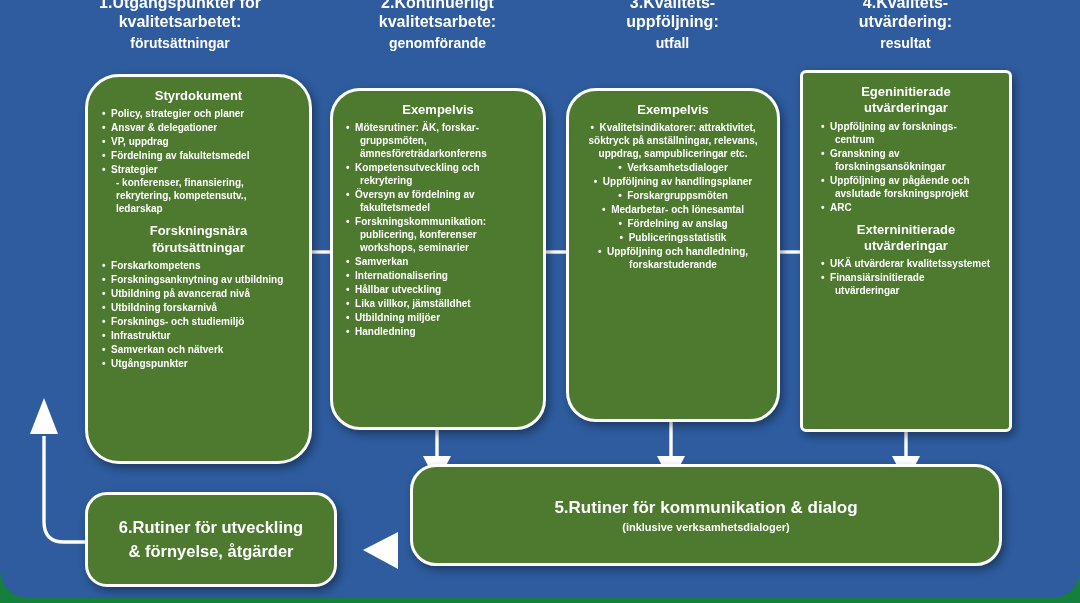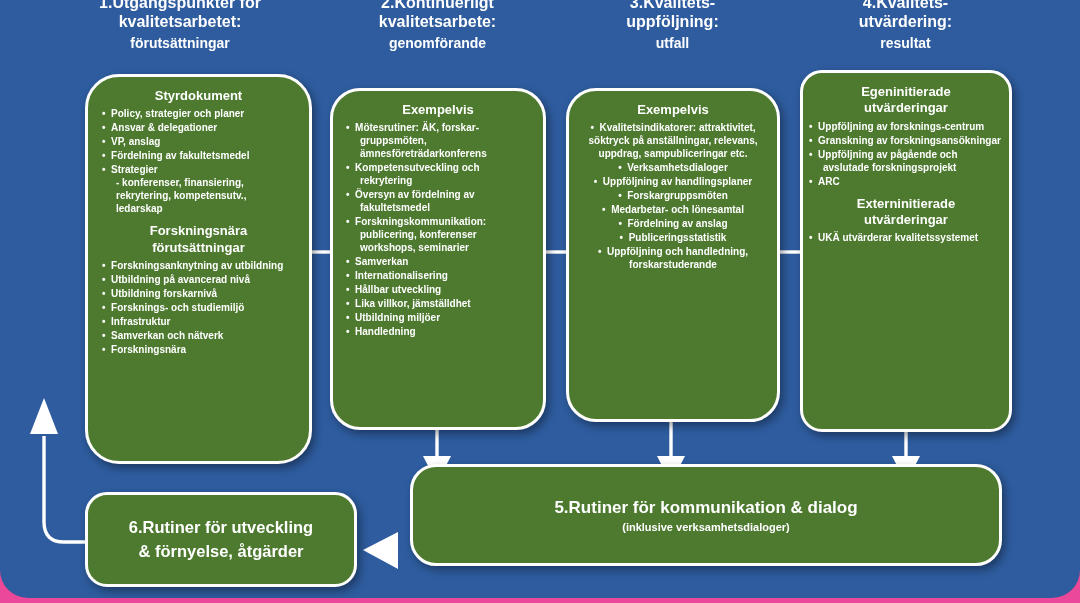--- a/index.html
+++ b/index.html
@@ -1,40 +1,40 @@
 <!DOCTYPE html>
 <html style="--bg: #2e5c9e; --green: #4e7a30;"><head>
 <meta charset="utf-8">
 <style>
   *{box-sizing:border-box;margin:0;padding:0}
   body{font-family:"Liberation Sans",sans-serif;background:#fff}
-  .canvas{position:relative;width:1080px;height:603px;overflow:hidden;background:#ec4899}
+  .canvas{position:relative;width:1080px;height:603px;overflow:hidden;background:#15803d}
   .panel{position:absolute;left:0;right:0;top:-36px;bottom:5px;background:var(--bg,#2e5c9e);border-radius:28px}
   .connectors{position:absolute;left:0;top:0;width:1080px;height:603px;pointer-events:none}
   .hdr{position:absolute;text-align:center;color:#fff}
   .hdr-title{font-weight:700;font-size:16px;line-height:1.18;white-space:pre-line}
   .hdr-sub{font-weight:700;font-size:14px;margin-top:3px}
   .hdr1{left:70px;top:-6px;width:220px}
   .hdr2{left:330px;top:-6px;width:215px}
   .hdr3{left:565px;top:-6px;width:215px}
   .hdr4{left:798px;top:-6px;width:215px}
   .gbox{position:absolute;background:var(--green,#4e7a30);border:3px solid #fff;color:#fff;
         box-shadow:3px 4px 8px rgba(0,0,0,.38)}
   .box1{left:85px;top:74px;width:227px;height:390px;padding:11px 14px;border-radius:34px}
   .box2{left:330px;top:88px;width:216px;height:342px;padding:11px 13px;border-radius:30px}
   .box3{left:566px;top:88px;width:214px;height:334px;padding:11px 12px;border-radius:30px}
-  .box4{left:800px;top:70px;width:212px;height:362px;padding:11px 6px;border-radius:22px}
+  .box4{left:800px;top:70px;width:212px;height:362px;padding:11px 18px;border-radius:6px}
   .sec-title{font-weight:700;font-size:13px;text-align:center;white-space:pre-line;line-height:1.25;margin-bottom:3px}
   .sec-title + .items + .sec-title{margin-top:8px}
   ul.items{list-style:none}
   li.item{font-size:10px;font-weight:700;line-height:1.3;padding-left:14px;text-indent:-14px;margin-bottom:1px}
   li.item::before{content:"•\00a0\00a0"}
   li.item .sub{text-indent:0}
   .box3 li.item{padding-left:0;text-indent:0;text-align:center}
-  .box6{left:85px;top:492px;width:272px;height:95px;border-radius:22px;display:flex;align-items:center;justify-content:center;text-align:center}
+  .box6{left:85px;top:492px;width:252px;height:95px;border-radius:22px;display:flex;align-items:center;justify-content:center;text-align:center}
   .b6label{font-size:16.5px;font-weight:700;white-space:pre-line;line-height:1.4}
   .box5{left:410px;top:464px;width:592px;height:102px;border-radius:26px;display:flex;flex-direction:column;align-items:center;justify-content:center;text-align:center}
   .b5title{font-size:17px;font-weight:700}
   .b5sub{font-size:11px;font-weight:700;margin-top:3px}
 </style>
 </head>
 <body>
 
 <div class="canvas">
   <div class="panel"></div>
@@ -77,33 +77,34 @@
     <div class="hdr-title">4.Kvalitets-
 utvärdering:</div>
     <div class="hdr-sub">resultat</div>
   </div>
 
   <div class="gbox box1">
       <div class="sec-title">Styrdokument</div>
       <ul class="items">
         <li class="item">Policy, strategier och planer</li>
         <li class="item">Ansvar &amp; delegationer</li>
-        <li class="item">VP, anslag</li>
+        <li class="item">VP, uppdrag</li>
         <li class="item">Fördelning av fakultetsmedel</li>
         <li class="item">Strategier<div class="sub">- konferenser, finansiering, rekrytering, kompetensutv., ledarskap</div></li>
       </ul>
       <div class="sec-title">Forskningsnära förutsättningar</div>
       <ul class="items">
+        <li class="item">Forskarkompetens</li>
         <li class="item">Forskningsanknytning av utbildning</li>
         <li class="item">Utbildning på avancerad nivå</li>
         <li class="item">Utbildning forskarnivå</li>
         <li class="item">Forsknings- och studiemiljö</li>
         <li class="item">Infrastruktur</li>
         <li class="item">Samverkan och nätverk</li>
-        <li class="item">Forskningsnära</li>
+        <li class="item">Utgångspunkter</li>
       </ul>
     </div>
   <div class="gbox box2">
       <div class="sec-title">Exempelvis</div>
       <ul class="items">
         <li class="item">Mötesrutiner: ÄK, forskar-gruppsmöten, ämnesföreträdarkonferens</li>
         <li class="item">Kompetensutveckling och rekrytering</li>
         <li class="item">Översyn av fördelning av fakultetsmedel</li>
         <li class="item">Forskningskommunikation: publicering, konferenser workshops, seminarier</li>
         <li class="item">Samverkan</li>
@@ -133,20 +134,21 @@
       <ul class="items">
         <li class="item">Uppföljning av forsknings-centrum</li>
         <li class="item">Granskning av forskningsansökningar</li>
         <li class="item">Uppföljning av pågående och avslutade forskningsprojekt</li>
         <li class="item">ARC</li>
       </ul>
       <div class="sec-title">Externinitierade
 utvärderingar</div>
       <ul class="items">
         <li class="item">UKÄ utvärderar kvalitetssystemet</li>
+        <li class="item">Finansiärsinitierade utvärderingar</li>
       </ul>
     </div>
 
   <div class="gbox box6">
     <div class="b6label">6.Rutiner för utveckling
 &amp; förnyelse, åtgärder</div>
   </div>
   <div class="gbox box5">
     <div class="b5title">5.Rutiner för kommunikation &amp; dialog</div>
     <div class="b5sub">(inklusive verksamhetsdialoger)</div>

